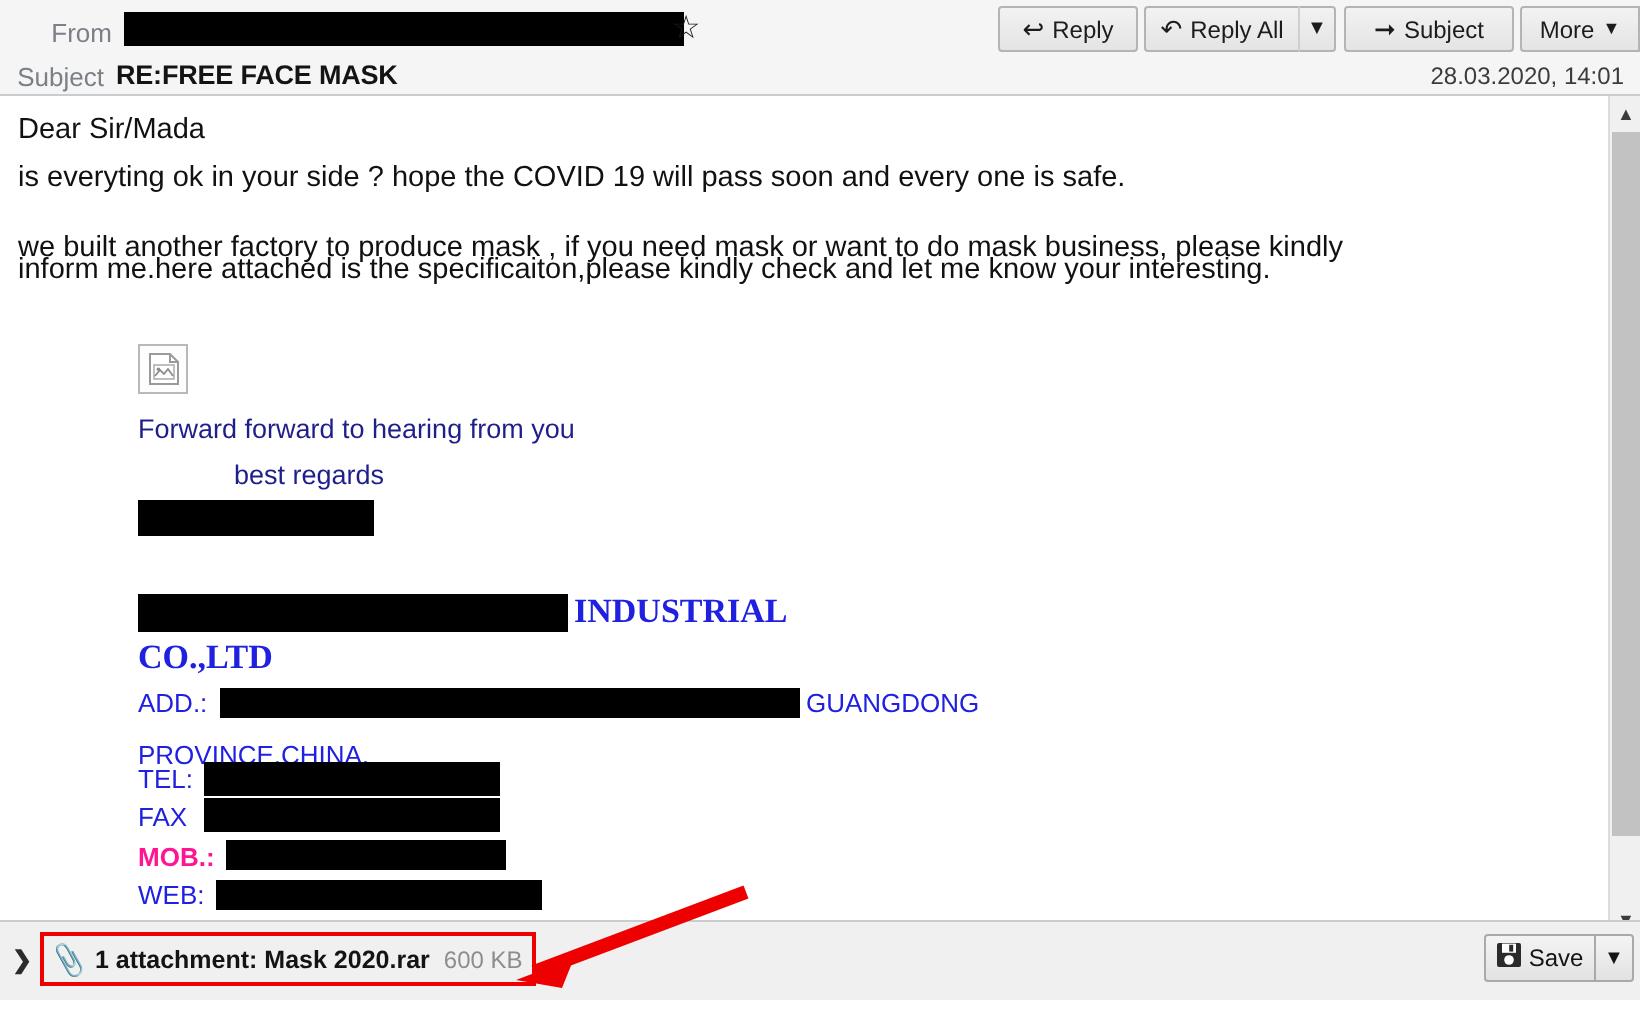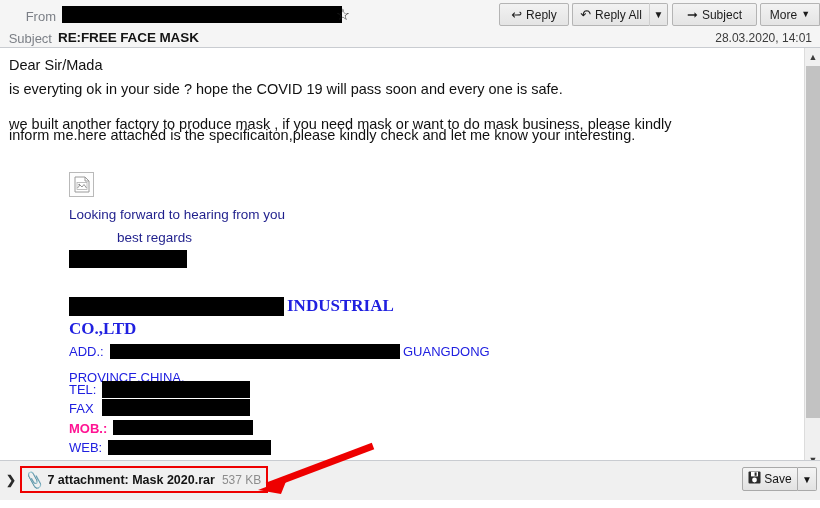--- a/index.html
+++ b/index.html
@@ -276,21 +276,21 @@
     <div class="sig broken-img">
       <svg width="16" height="17" viewBox="0 0 16 17">
         <path d="M1 1 h10 l4 4 v11 h-14 z" fill="#ffffff" stroke="#9a9a9a" stroke-width="1"></path>
         <path d="M11 1 v4 h4" fill="none" stroke="#9a9a9a" stroke-width="1"></path>
         <rect x="3" y="6.5" width="10" height="7" fill="#ffffff" stroke="#b0b0b0" stroke-width="0.8"></rect>
         <path d="M3.5 12 l2.5-3 2 2 2-2.5 2.5 3.5" fill="none" stroke="#8c8c8c" stroke-width="0.9"></path>
         <circle cx="5.2" cy="8.6" r="0.9" fill="#8c8c8c"></circle>
       </svg>
     </div>
 
-    <div class="sig sig-line s-look">Looking forward to hearing from you</div>
+    <div class="sig sig-line s-look">Forward forward to hearing from you</div>
     <div class="sig sig-line s-best">best regards</div>
     <div class="sig redact s-redact1"></div>
 
 
     <div class="sig redact s-redact2"></div>
     <div class="sig s-ind">INDUSTRIAL</div>
     <div class="sig s-coltd">CO.,LTD</div>
 
     <div class="sig kv k-add">ADD.:</div>
     <div class="sig redact r-add"></div>
@@ -318,22 +318,22 @@
     <div class="sb-arrow sb-down">
       <span>▼</span>
     </div>
   </div>
 
   <div class="attach-bar">
     <div class="expand-chevron">❯</div>
 
     <div class="attach-box">
       <span class="clip-icon">📎</span>
-      <span class="attach-text">7 attachment: Mask 2020.rar</span>
-      <span class="attach-size">537 KB</span>
+      <span class="attach-text">1 attachment: Mask 2020.rar</span>
+      <span class="attach-size">600 KB</span>
     </div>
 
     <div class="save-btn">
       <span>
         <svg width="13" height="13" viewBox="0 0 13 13">
           <rect x="0.5" y="0.5" width="12" height="12" rx="1" fill="#2b2b2b"></rect>
           <rect x="3" y="0.8" width="7" height="4.6" fill="#ffffff"></rect>
           <rect x="6.6" y="1.4" width="2" height="3.4" fill="#2b2b2b"></rect>
           <circle cx="6.5" cy="9" r="2.4" fill="#ffffff"></circle>
         </svg>

